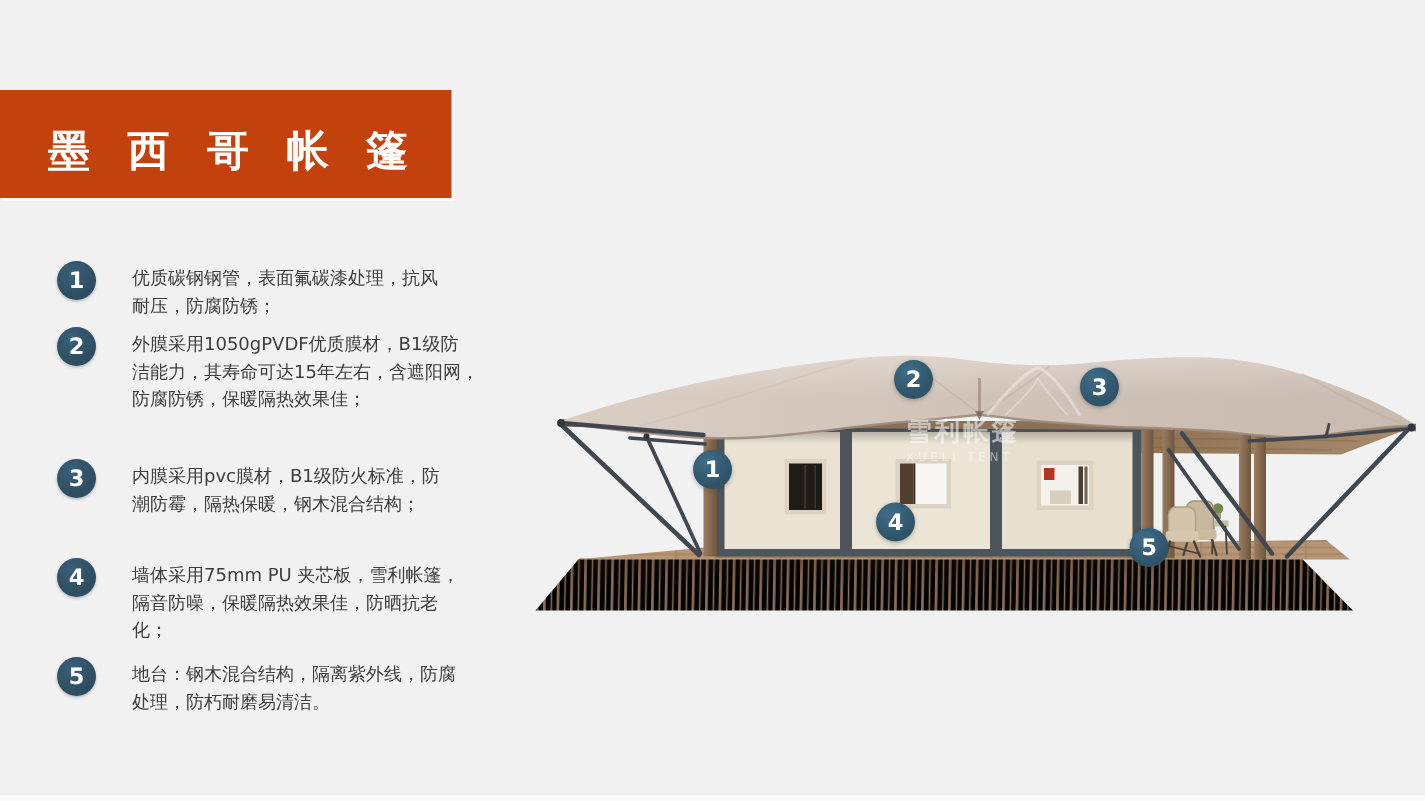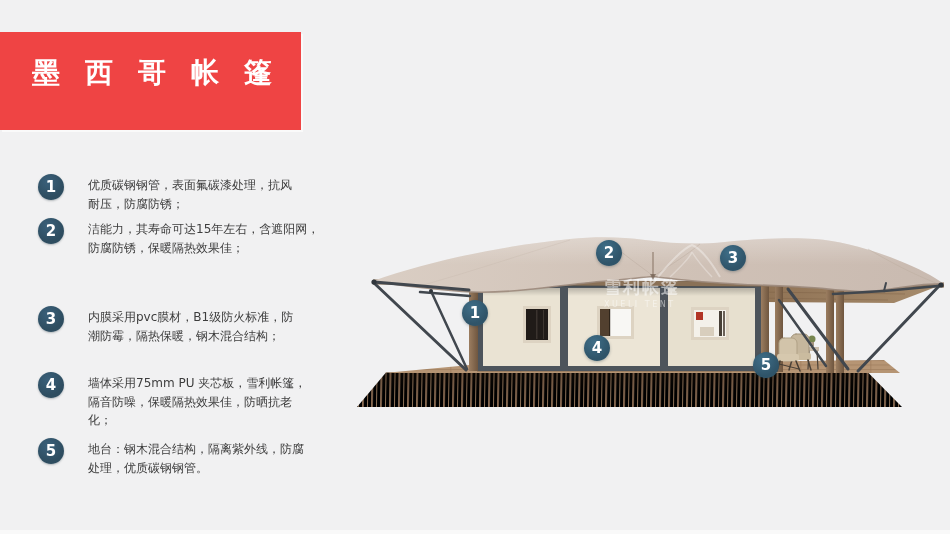--- a/index.html
+++ b/index.html
@@ -3,22 +3,22 @@
 <meta charset="utf-8">
 <style>
   html,body{margin:0;padding:0;background:#e4e4e4;}
   .stage{
     position:relative;width:950px;height:534px;overflow:hidden;
     background:#f1f1f2;
     font-family:"DejaVu Sans","Liberation Sans",sans-serif;
   }
   
   .title-banner{
-    position:absolute;left:0;top:32px;width:301px;height:98px;
-    background:#ef4444;box-shadow:2px 2px 0 rgba(250,250,250,.95);
+    position:absolute;left:0;top:60px;width:301px;height:72px;
+    background:#c2410c;box-shadow:2px 2px 0 rgba(250,250,250,.95);
   }
   .title-banner span{
     display:block;color:#fff;font-weight:bold;font-size:28px;
     letter-spacing:25px;line-height:82px;padding-left:32px;white-space:nowrap;overflow:hidden;
   }
   
   .feat{position:absolute;left:38px;display:flex;align-items:flex-start;}
   .badge{
     flex:0 0 26px;width:26px;height:26px;border-radius:50%;
     background:radial-gradient(circle at 38% 30%, #3a607a 0%, #2e4d60 65%);
@@ -53,20 +53,21 @@
   <div class="feat" style="top:174px">
     <div class="badge">1</div>
     <div class="feat-text">
       <span class="ln">优质碳钢钢管，表面氟碳漆处理，抗风</span>
       <span class="ln">耐压，防腐防锈；</span>
     </div>
   </div>
   <div class="feat" style="top:218px">
     <div class="badge">2</div>
     <div class="feat-text">
+      <span class="ln">外膜采用1050gPVDF优质膜材，B1级防</span>
       <span class="ln">洁能力，其寿命可达15年左右，含遮阳网，</span>
       <span class="ln">防腐防锈，保暖隔热效果佳；</span>
     </div>
   </div>
   <div class="feat" style="top:306px">
     <div class="badge">3</div>
     <div class="feat-text">
       <span class="ln">内膜采用pvc膜材，B1级防火标准，防</span>
       <span class="ln">潮防霉，隔热保暖，钢木混合结构；</span>
     </div>
@@ -76,21 +77,21 @@
     <div class="feat-text">
       <span class="ln">墙体采用75mm PU 夹芯板，雪利帐篷，</span>
       <span class="ln">隔音防噪，保暖隔热效果佳，防晒抗老</span>
       <span class="ln">化；</span>
     </div>
   </div>
   <div class="feat" style="top:438px">
     <div class="badge">5</div>
     <div class="feat-text">
       <span class="ln">地台：钢木混合结构，隔离紫外线，防腐</span>
-      <span class="ln">处理，优质碳钢钢管。</span>
+      <span class="ln">处理，防朽耐磨易清洁。</span>
     </div>
   </div>
 
   <svg class="tent-svg" width="600" height="270" viewBox="350 210 600 270">
     <defs>
       <pattern id="deckGrain" patternUnits="userSpaceOnUse" width="9" height="40" patternTransform="rotate(1)">
         <rect width="9" height="40" fill="#a3826
 5"></rect>
         <rect width="1.8" height="40" fill="#8b6c53"></rect>
         <rect x="5" width="1" height="40" fill="#b18f6e" opacity="0.8"></rect>

